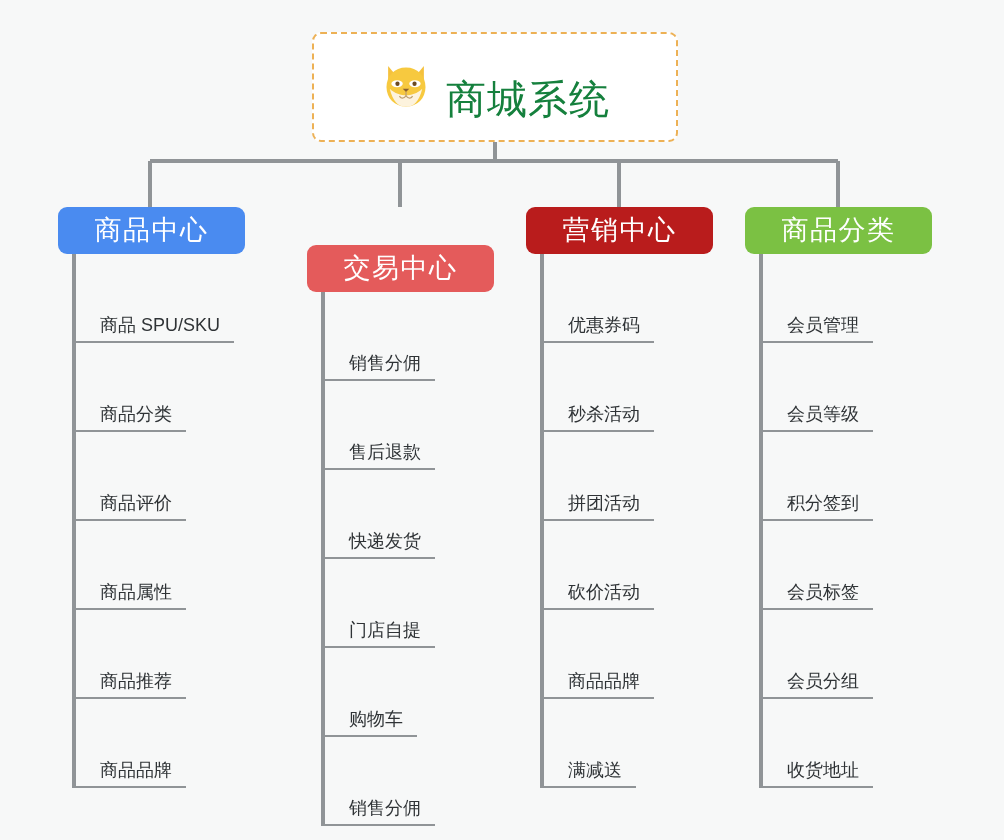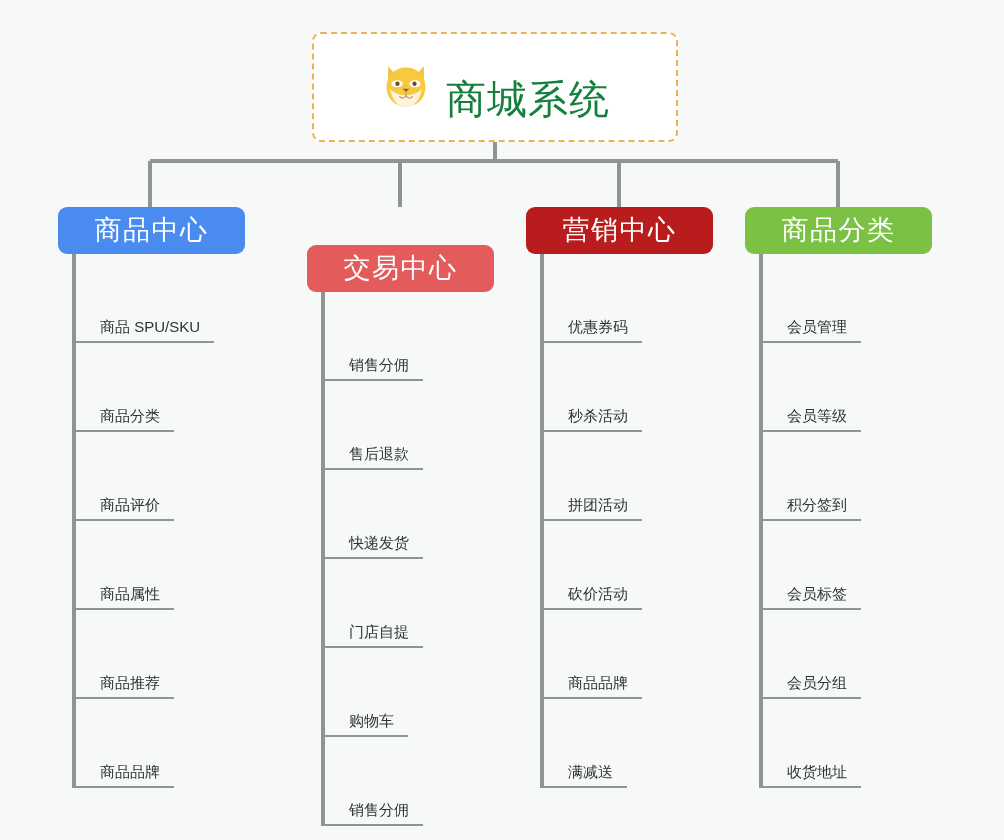--- a/index.html
+++ b/index.html
@@ -95,21 +95,21 @@
     display: flex;
     align-items: flex-end;
   }
   .leaf-inner {
     display: inline-block;
     border-bottom: 2px solid #909497;
     padding: 0 14px 5px 27px;
     margin-left: 0;
   }
   .leaf-label {
-    font-size: 15px;
+    font-size: 18px;
     color: #2f3336;
     line-height: 1.1;
     white-space: nowrap;
   }
 </style>
 </head>
 <body>
 
 <div id="canvas">
 

